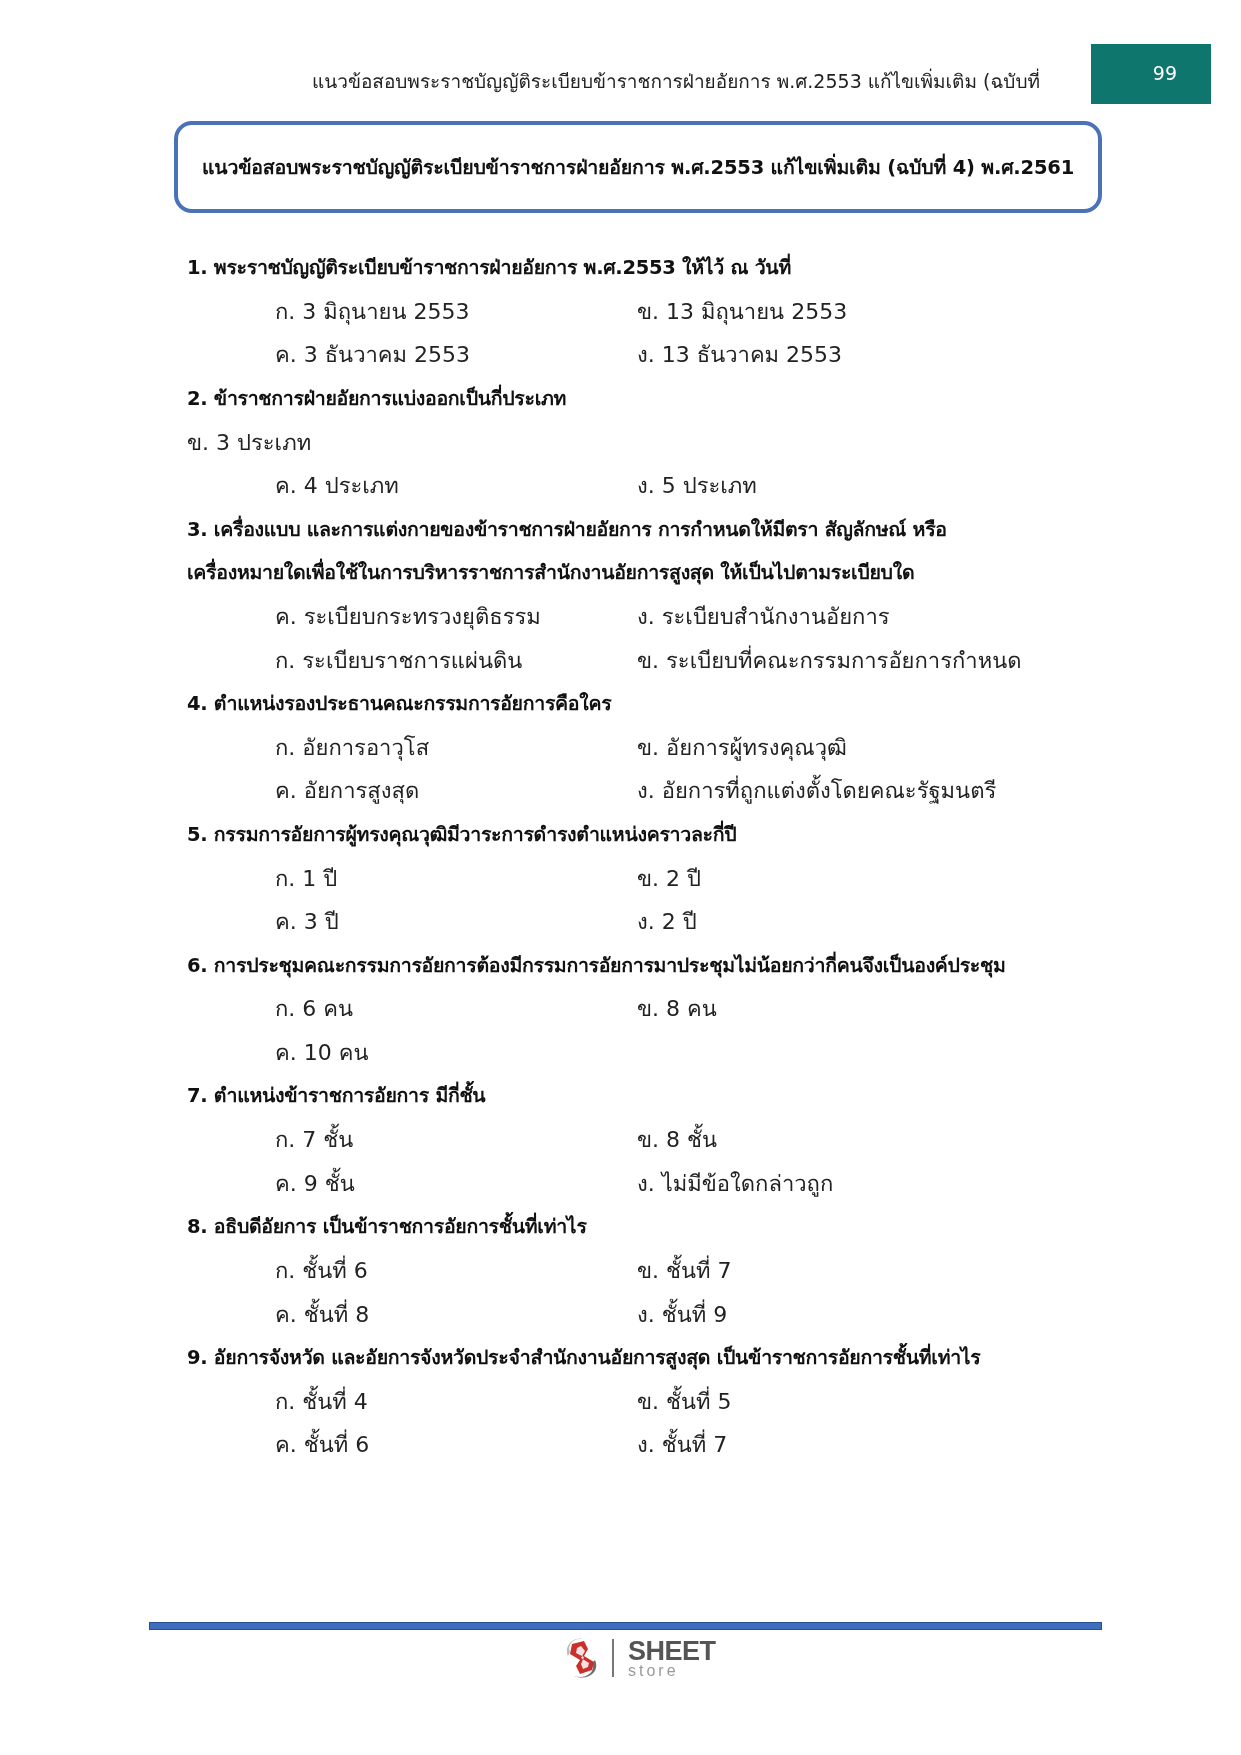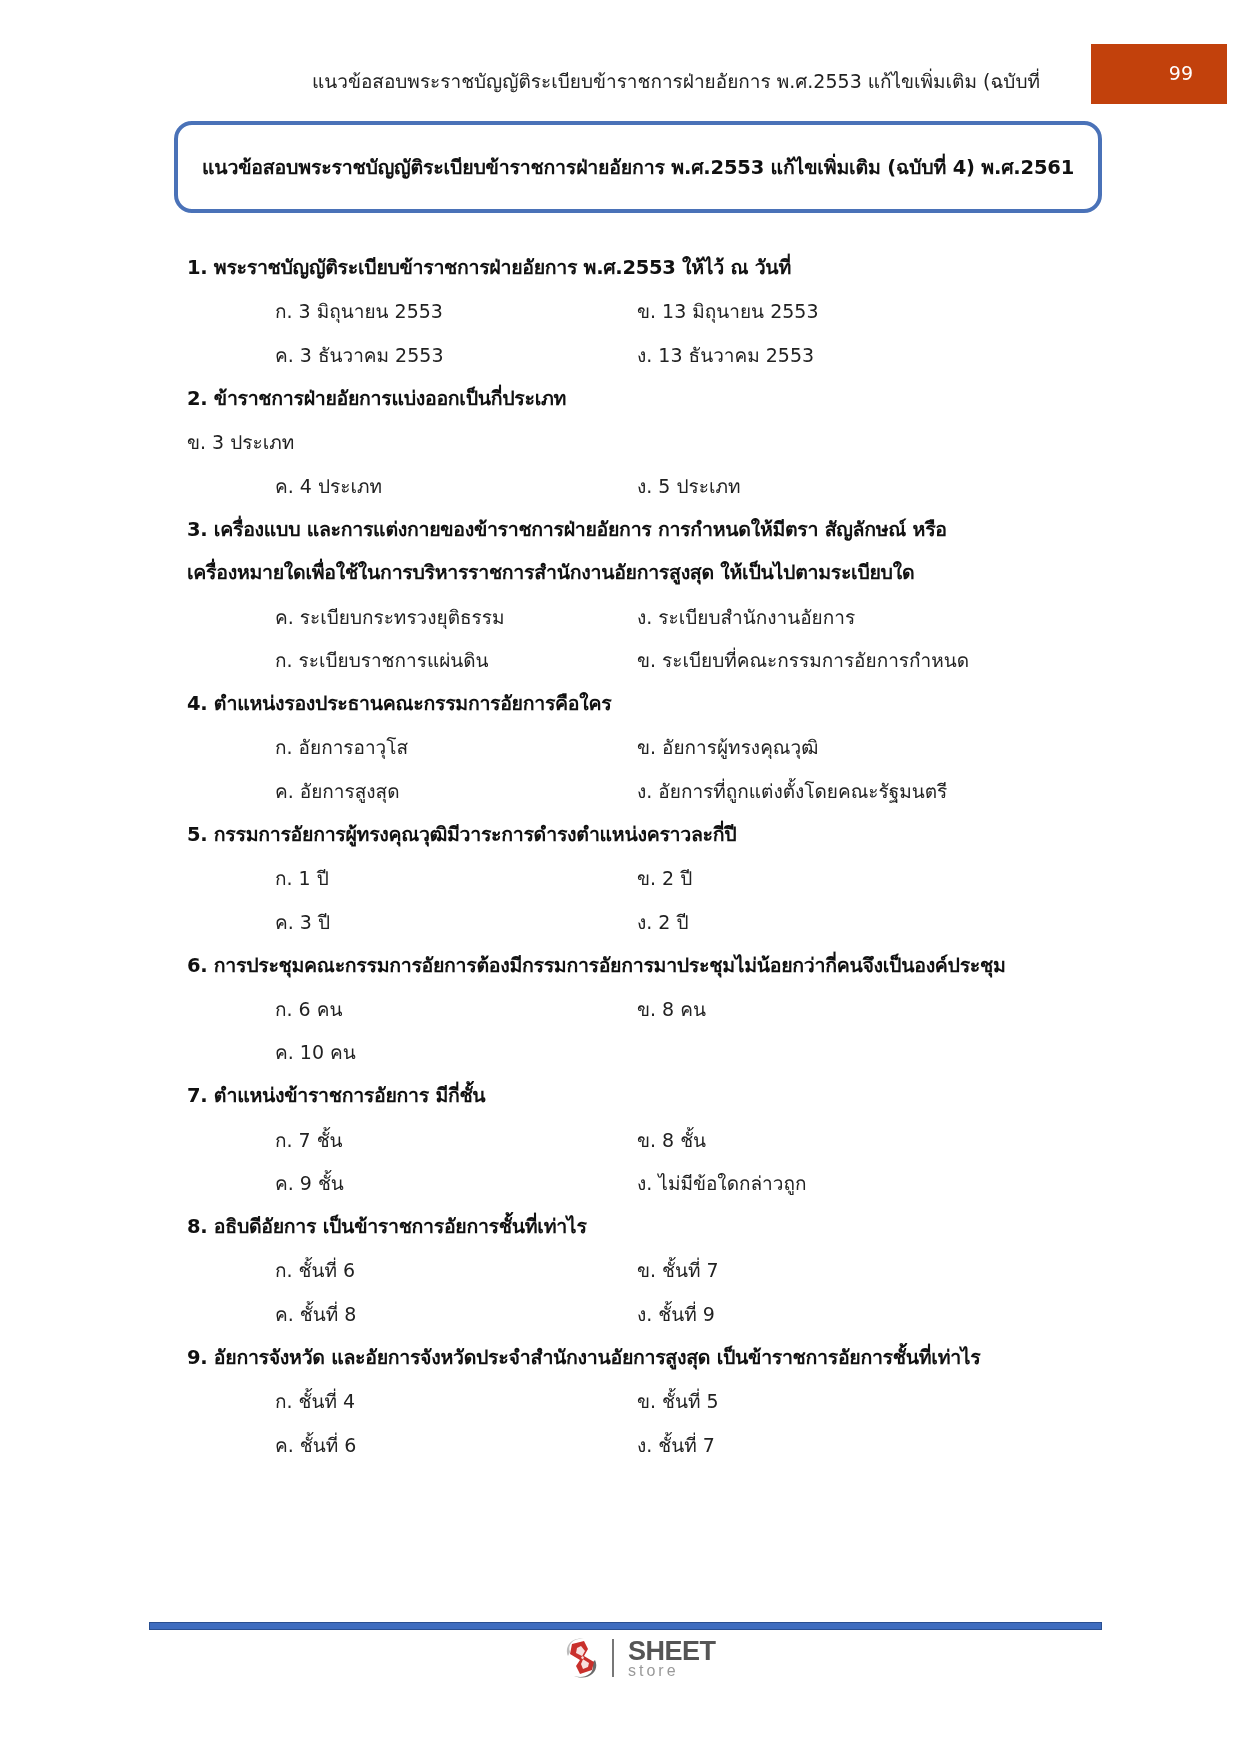--- a/index.html
+++ b/index.html
@@ -23,23 +23,23 @@
       text-align: right;
       font-size: 19px;
       color: #222;
       letter-spacing: 0;
       white-space: nowrap;
     }
     .page-number-box {
       position: absolute;
       left: 1091px;
       top: 44px;
-      width: 136px;
+      width: 120px;
       height: 60px;
-      background: #c2410c;
+      background: #0f766e;
     }
     .page-number {
       position: absolute;
       right: 34px;
       top: 18px;
       color: #ffffff;
       font-size: 19px;
     }
     .title-box {
       position: absolute;
@@ -70,21 +70,21 @@
       font-weight: bold;
       font-size: 19.5px;
       line-height: 43.6px;
       white-space: nowrap;
       letter-spacing: -0.3px;
     }
     .opt-row {
       display: flex;
       height: 43.6px;
       align-items: center;
-      font-size: 19px;
+      font-size: 22px;
       color: #222;
     }
     .opt {
       white-space: nowrap;
     }
     .opt.left { margin-left: 88px; width: 362px; }
     .opt.right { width: 420px; }
     .footer-rule {
       position: absolute;
       left: 149px;

